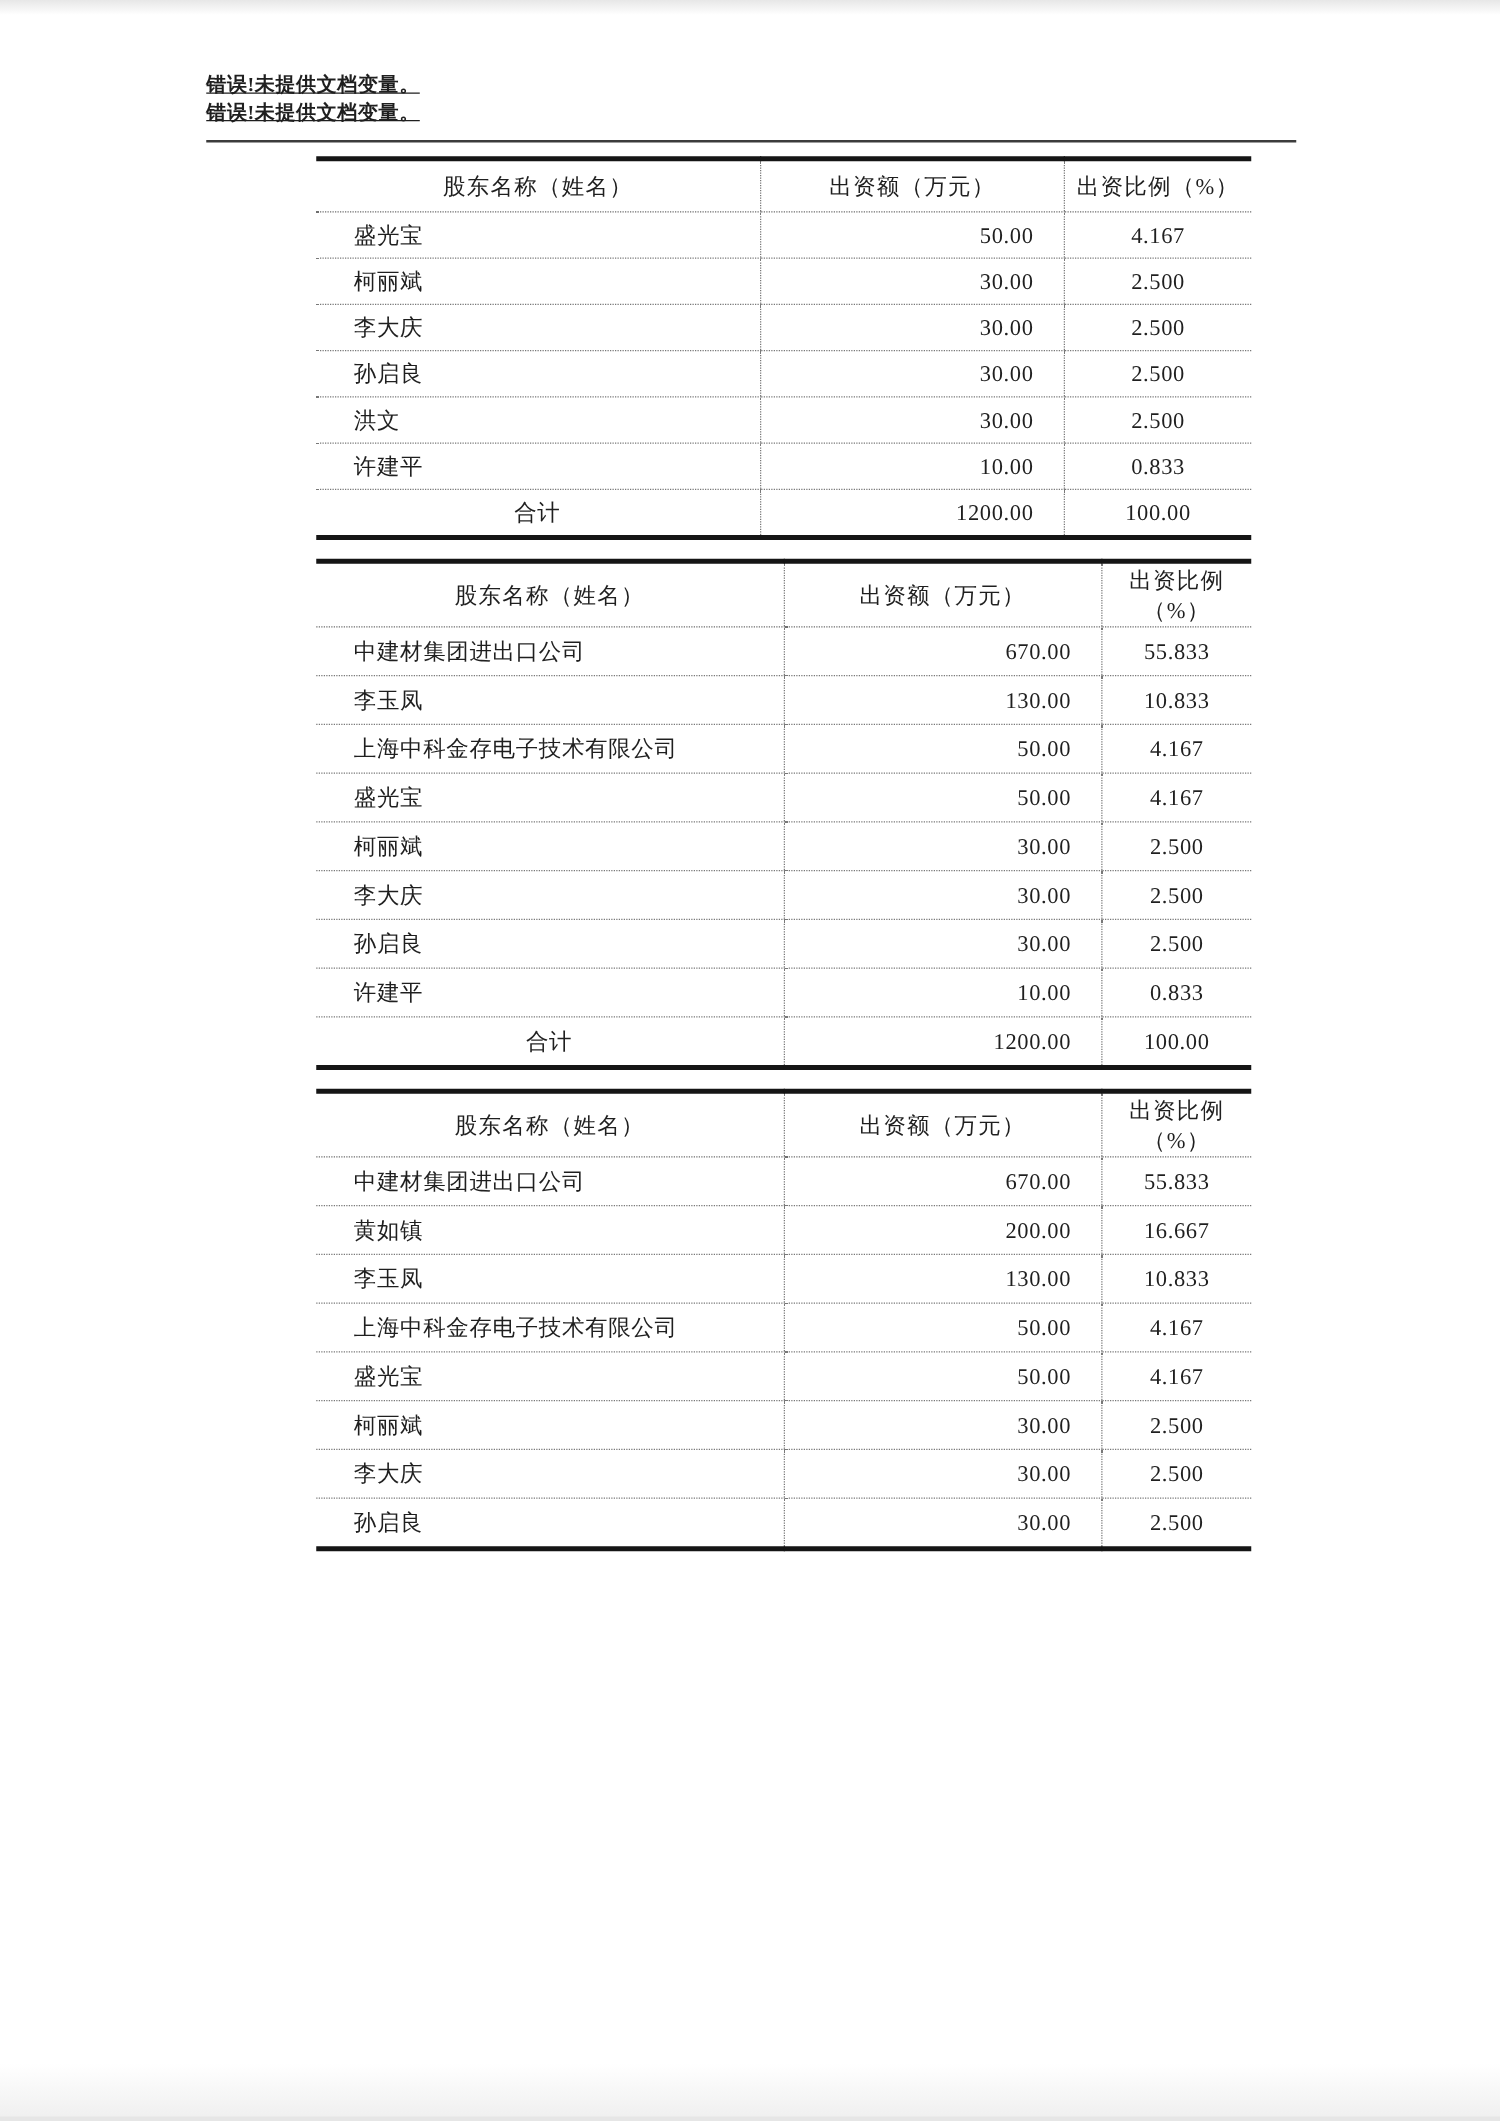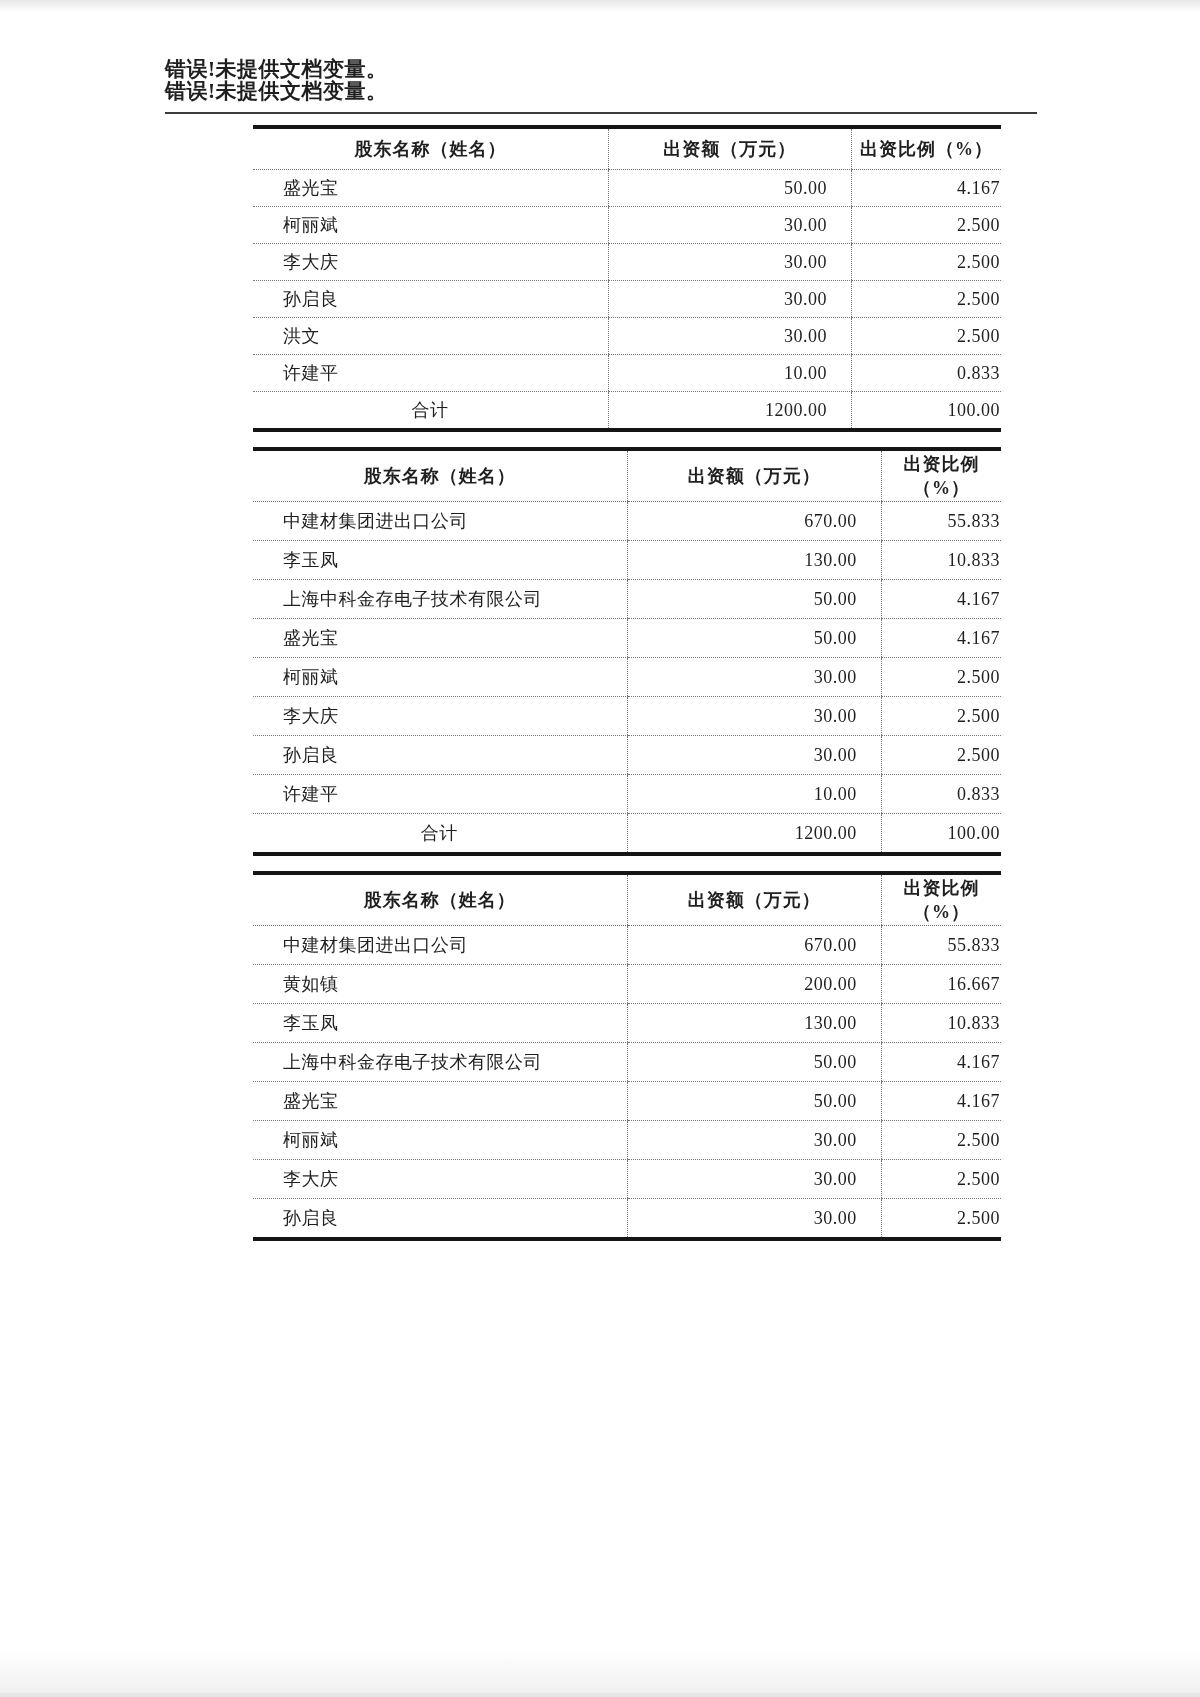--- a/index.html
+++ b/index.html
@@ -24,22 +24,23 @@
     background: linear-gradient(#ffffff, #f0f0f0);
     border-bottom: 4px solid #e6e6e6;
   }
   .page {
     position: relative;
     padding: 58px 163px 0 165px; 
   }
   .doc-header { line-height: 22px; }
   .hdr-err {
     font-weight: bold;
-    font-size: 21px;
+    font-size: 16px;
     letter-spacing: 0.5px;
+    text-decoration: underline;
   }
   .hdr-title {
     font-weight: normal;
     font-size: 17px;
     letter-spacing: 1px;
     margin-top: 1px;
   }
   .header-rule {
     border: none;
     border-top: 2px solid #3c3c3c;
@@ -56,36 +57,36 @@
     border-bottom: 4px solid #151515;
     font-size: 18px;
   }
   table.t1 { margin-top: 11px; }
   table.t2 { margin-top: 15px; }
   table.t3 { margin-top: 15px; }
   table.t1 col.c1 { width: 47.5%; } table.t1 col.c2 { width: 32.5%; } table.t1 col.c3 { width: 20%; }
   table.tb col.c1 { width: 50%; }   table.tb col.c2 { width: 34%; }   table.tb col.c3 { width: 16%; }
 
   .sh-table th {
-    font-weight: bold;
+    font-weight: normal;
     text-align: center;
     height: 38px;
     border-bottom: 1px dotted #6e6e6e;
     letter-spacing: 1px;
   }
   .sh-table td {
     height: 36px;
     border-bottom: 1px dotted #787878;
     letter-spacing: 0.5px;
   }
   table.t1 td { height: 34px; }
   .sh-table th + th, .sh-table td + td { border-left: 1px dotted #787878; }
   .sh-table td:first-child  { text-align: left;  padding-left: 30px; }
   .sh-table td:nth-child(2) { text-align: right; padding-right: 24px; }
-  .sh-table td:nth-child(3) { text-align: right; }
+  .sh-table td:nth-child(3) { text-align: center; }
   .sh-table tr.total td { border-bottom: none; }
   .sh-table tr.total td:first-child { text-align: center; padding-left: 0; }
   .sh-table tbody tr:last-child td { border-bottom: none; }
 
   
   .para {
     width: 706px;
     margin: 13px 0 0 88px;
     font-size: 19px;
     line-height: 35px;

